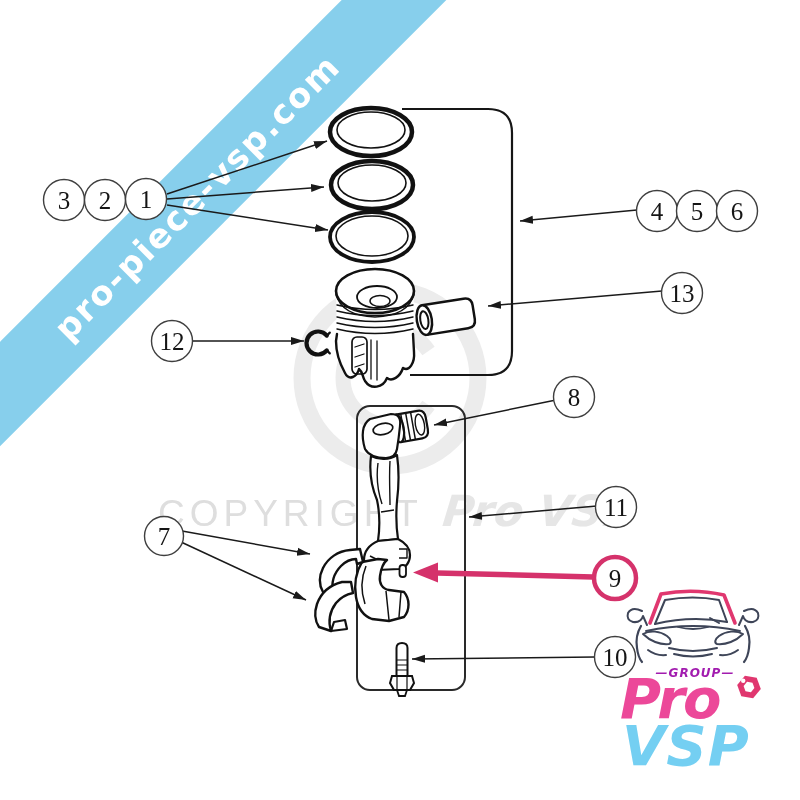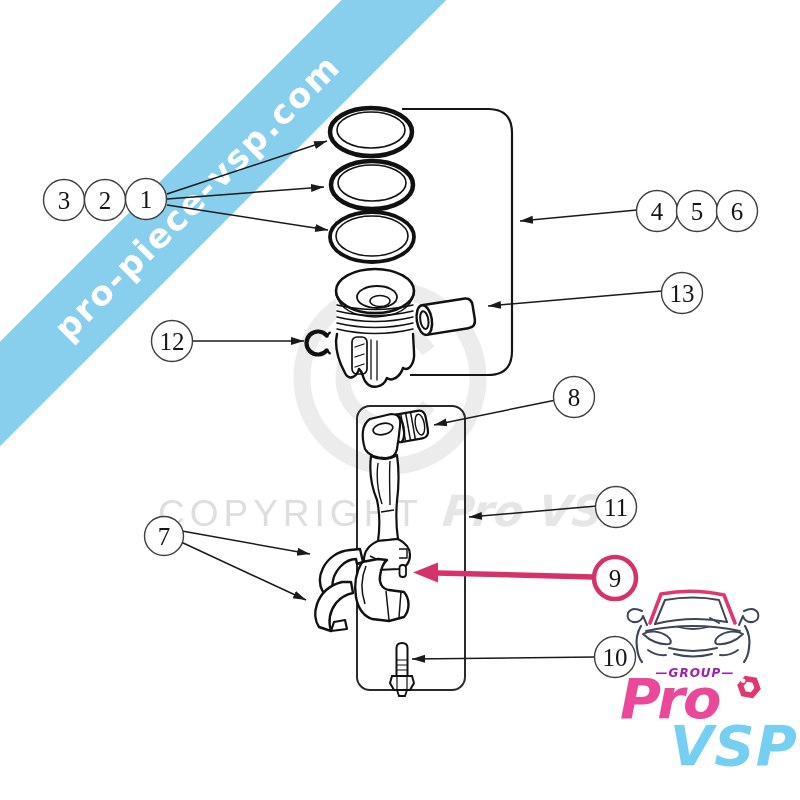--- a/index.html
+++ b/index.html
@@ -25,21 +25,21 @@
   #logo .car{position:absolute;left:12px;top:4px;}
   #logo .group{position:absolute;left:0;top:88px;width:170px;text-align:center;
           font-family:"DejaVu Sans",sans-serif;font-weight:bold;font-style:italic;
           font-size:12px;letter-spacing:1px;color:#a21caf;}
   #logo .pro{position:absolute;left:10px;top:93px;
           font-family:"DejaVu Sans",sans-serif;font-weight:bold;font-style:italic;
           font-size:56px;line-height:1;letter-spacing:-2px;color:#ec4899;}
   #logo .hex{position:absolute;left:126px;top:96px;}
   #logo .vsp{position:absolute;left:12px;top:140px;
           font-family:"DejaVu Sans",sans-serif;font-weight:bold;font-style:italic;
-          font-size:56px;line-height:1;letter-spacing:1px;color:#74CFF2;margin-left:48px;}
+          font-size:56px;line-height:1;letter-spacing:1px;color:#74CFF2;}
 </style>
 </head>
 <body>
 
 <div id="stage">
 
   <div id="ribbon">
     <span class="rtext">pro-piece-vsp.com</span>
   </div>
 

